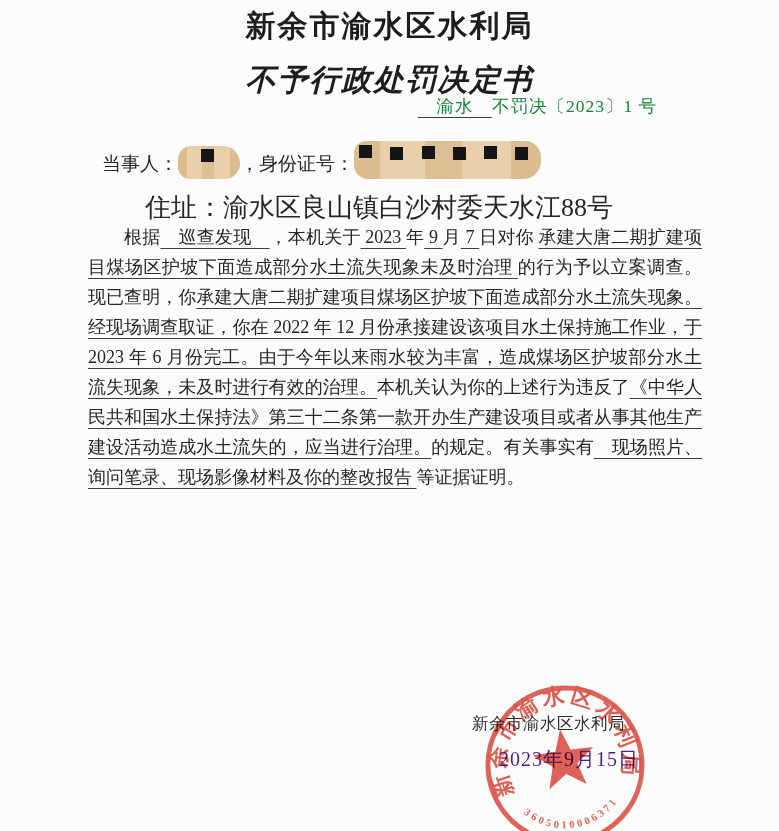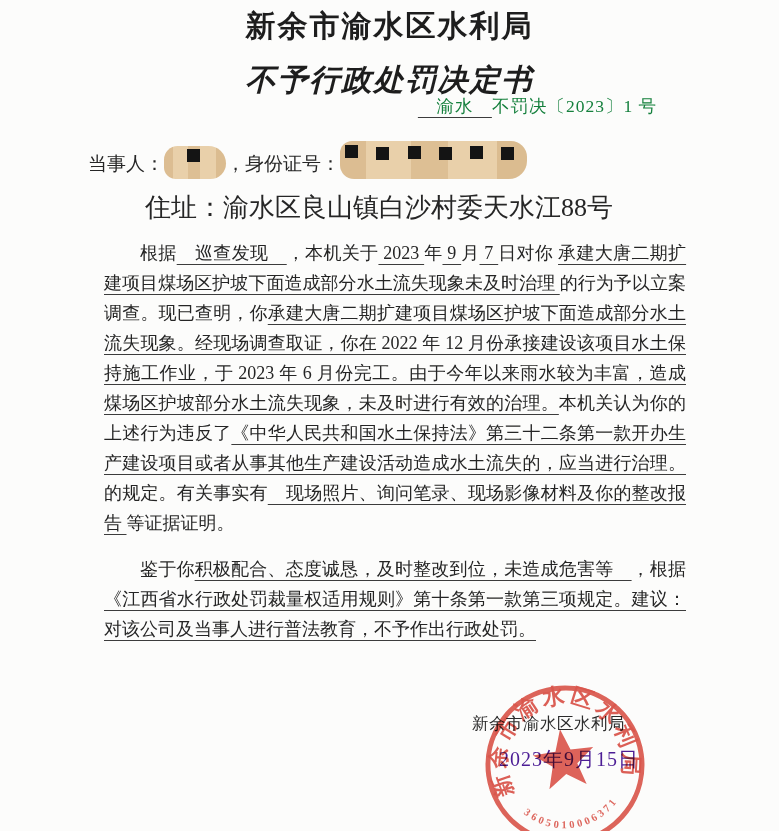--- a/index.html
+++ b/index.html
@@ -18,21 +18,21 @@
     position:absolute;top:94px;right:122px;font-size:17.5px;color:#15803d;
     letter-spacing:1px;
   }
   .u{
     text-decoration:underline;
     text-underline-offset:5px;
     text-decoration-thickness:1px;
     text-decoration-color:#3c3c3c;
   }
   .party-line{
-    position:absolute;left:88px;top:141px;font-size:19px;color:#262626;
+    position:absolute;left:102px;top:141px;font-size:19px;color:#262626;
     white-space:nowrap;
   }
   .redaction{
     display:inline-block;position:relative;vertical-align:-9px;
     background:linear-gradient(90deg,#dcbd92 0 14%,#e9d0aa 14% 38%,#ddbf94 38% 58%,#e9d0aa 58% 84%,#dbbc90 84%);
     border-radius:16px;
   }
   .redact-name{width:62px;height:33px;border-radius:14px 18px 16px 12px;}
   .redact-id{width:187px;height:38px;border-radius:12px 16px 18px 14px;}
   .sq{position:absolute;width:13px;height:13px;background:#141414;top:4px;}
@@ -43,21 +43,21 @@
   .redact-id .s4{left:99px;top:6px;}
   .redact-id .s5{left:130px;top:5px;}
   .redact-id .s6{left:161px;top:6px;}
   .address-line{
     position:absolute;left:145px;top:190px;font-size:26px;color:#262626;
   }
   .body-text{
     position:absolute;left:88px;top:222px;width:614px;
     font-size:18px;line-height:30px;text-align:justify;color:#252525;
   }
-  .body-text p{margin:16px;text-indent:2em;}
+  .body-text p{margin:0;text-indent:2em;}
   .sign-agency{
     position:absolute;left:472px;top:713px;font-size:16.5px;color:#2b2b2b;letter-spacing:.5px;
   }
   .sign-date{
     position:absolute;left:499px;top:746px;font-size:20px;color:#4c1d95;letter-spacing:1px;
   }
   .seal{
     position:absolute;left:481px;top:681px;width:168px;height:168px;
     transform:rotate(-8deg);
     mix-blend-mode:multiply;opacity:.9;
@@ -75,21 +75,20 @@
 <div class="party-line">
   <span>当事人：</span><span class="redaction redact-name"><span class="sq"></span></span><span>，身份证号：</span><span class="redaction redact-id"><span class="sq s1"></span><span class="sq s2"></span><span class="sq s3"></span><span class="sq s4"></span><span class="sq s5"></span><span class="sq s6"></span></span>
 </div>
 
 <div class="address-line">
   <span>住址：</span><span>渝水区良山镇白沙村委天水江88号</span>
 </div>
 
 <div class="body-text">
   <p><span>根据</span><span class="u">　巡查发现　</span><span>，本机关于</span><span class="u"> 2023 </span><span>年</span><span class="u"> 9 </span><span>月</span><span class="u"> 7 </span><span>日对你 </span><span class="u">承建大唐二期扩建项目煤场区护坡下面造成部分水土流失现象未及时治理 </span><span>的行为予以立案调查。现已查明，你</span><span class="u">承建大唐二期扩建项目煤场区护坡下面造成部分水土流失现象。经现场调查取证，你在 2022 年 12 月份承接建设该项目水土保持施工作业，于 2023 年 6 月份完工。由于今年以来雨水较为丰富，造成煤场区护坡部分水土流失现象，未及时进行有效的治理。</span><span>本机关认为你的上述行为违反了</span><span class="u">《中华人民共和国水土保持法》第三十二条第一款开办生产建设项目或者从事其他生产建设活动造成水土流失的，应当进行治理。</span><span>的规定。有关事实有</span><span class="u">　现场照片、询问笔录、现场影像材料及你的整改报告 </span><span>等证据证明。</span></p>
-  <p><span>鉴于你</span><span class="u">积极配合、态度诚恳，及时整改到位，未造成危害等　</span><span>，根据</span><span class="u">《江西省水行政处罚裁量权适用规则》第十条第一款第三项规定。建议：对该公司及当事人进行普法教育，不予作出行政处罚。</span></p>
 </div>
 
 <div class="sign-agency">新余市渝水区水利局</div>
 <div class="sign-date">2023年9月15日</div>
 
 <svg class="seal" viewBox="0 0 168 168">
   <circle cx="84" cy="84" r="77" fill="none" stroke="#d9453a" stroke-width="5" opacity="0.92"></circle>
   <polygon fill="#d9453a" opacity="0.93" points="84,48 91.6,69.5 114.4,70.1 96.4,84 102.8,105.9 84,93 65.2,105.9 71.6,84 53.6,70.1 76.4,69.5"></polygon>
   <path id="seal-arc-top" d="M 29.5 103.8 A 59 59 0 1 1 138.5 103.8" fill="none"></path>
   <path id="seal-arc-bottom" d="M 35 125 A 65 65 0 0 0 133 125" fill="none"></path>

